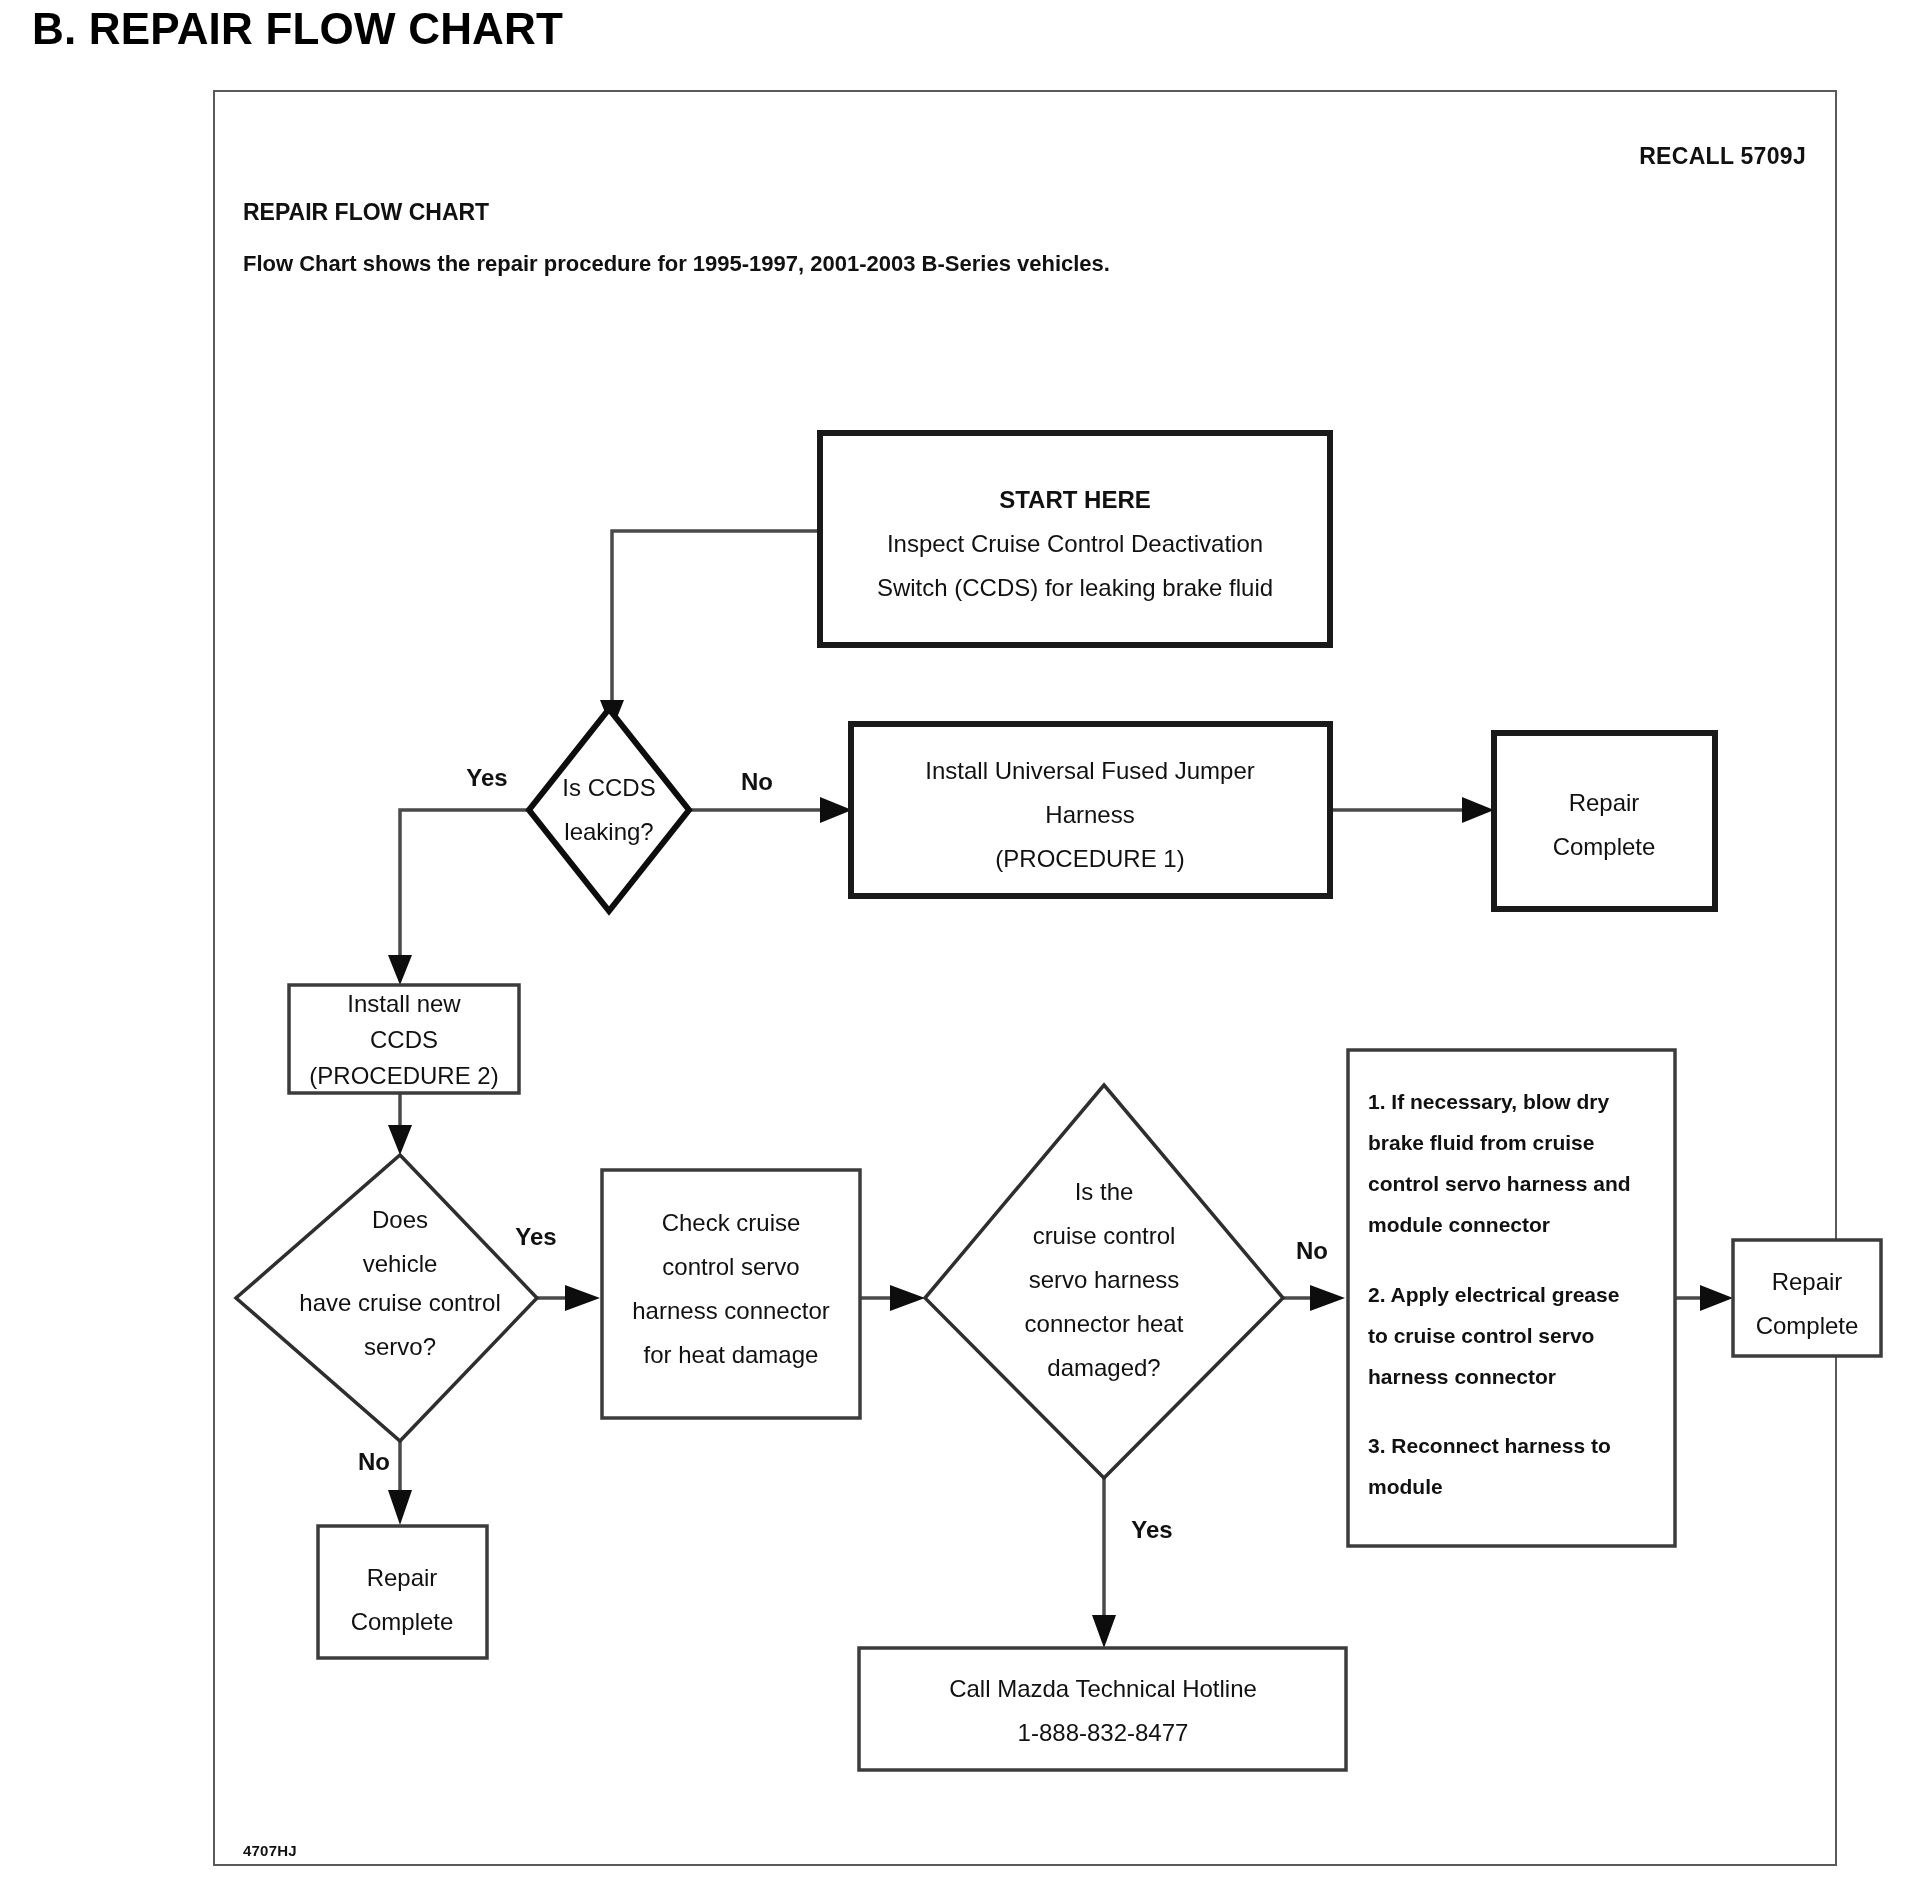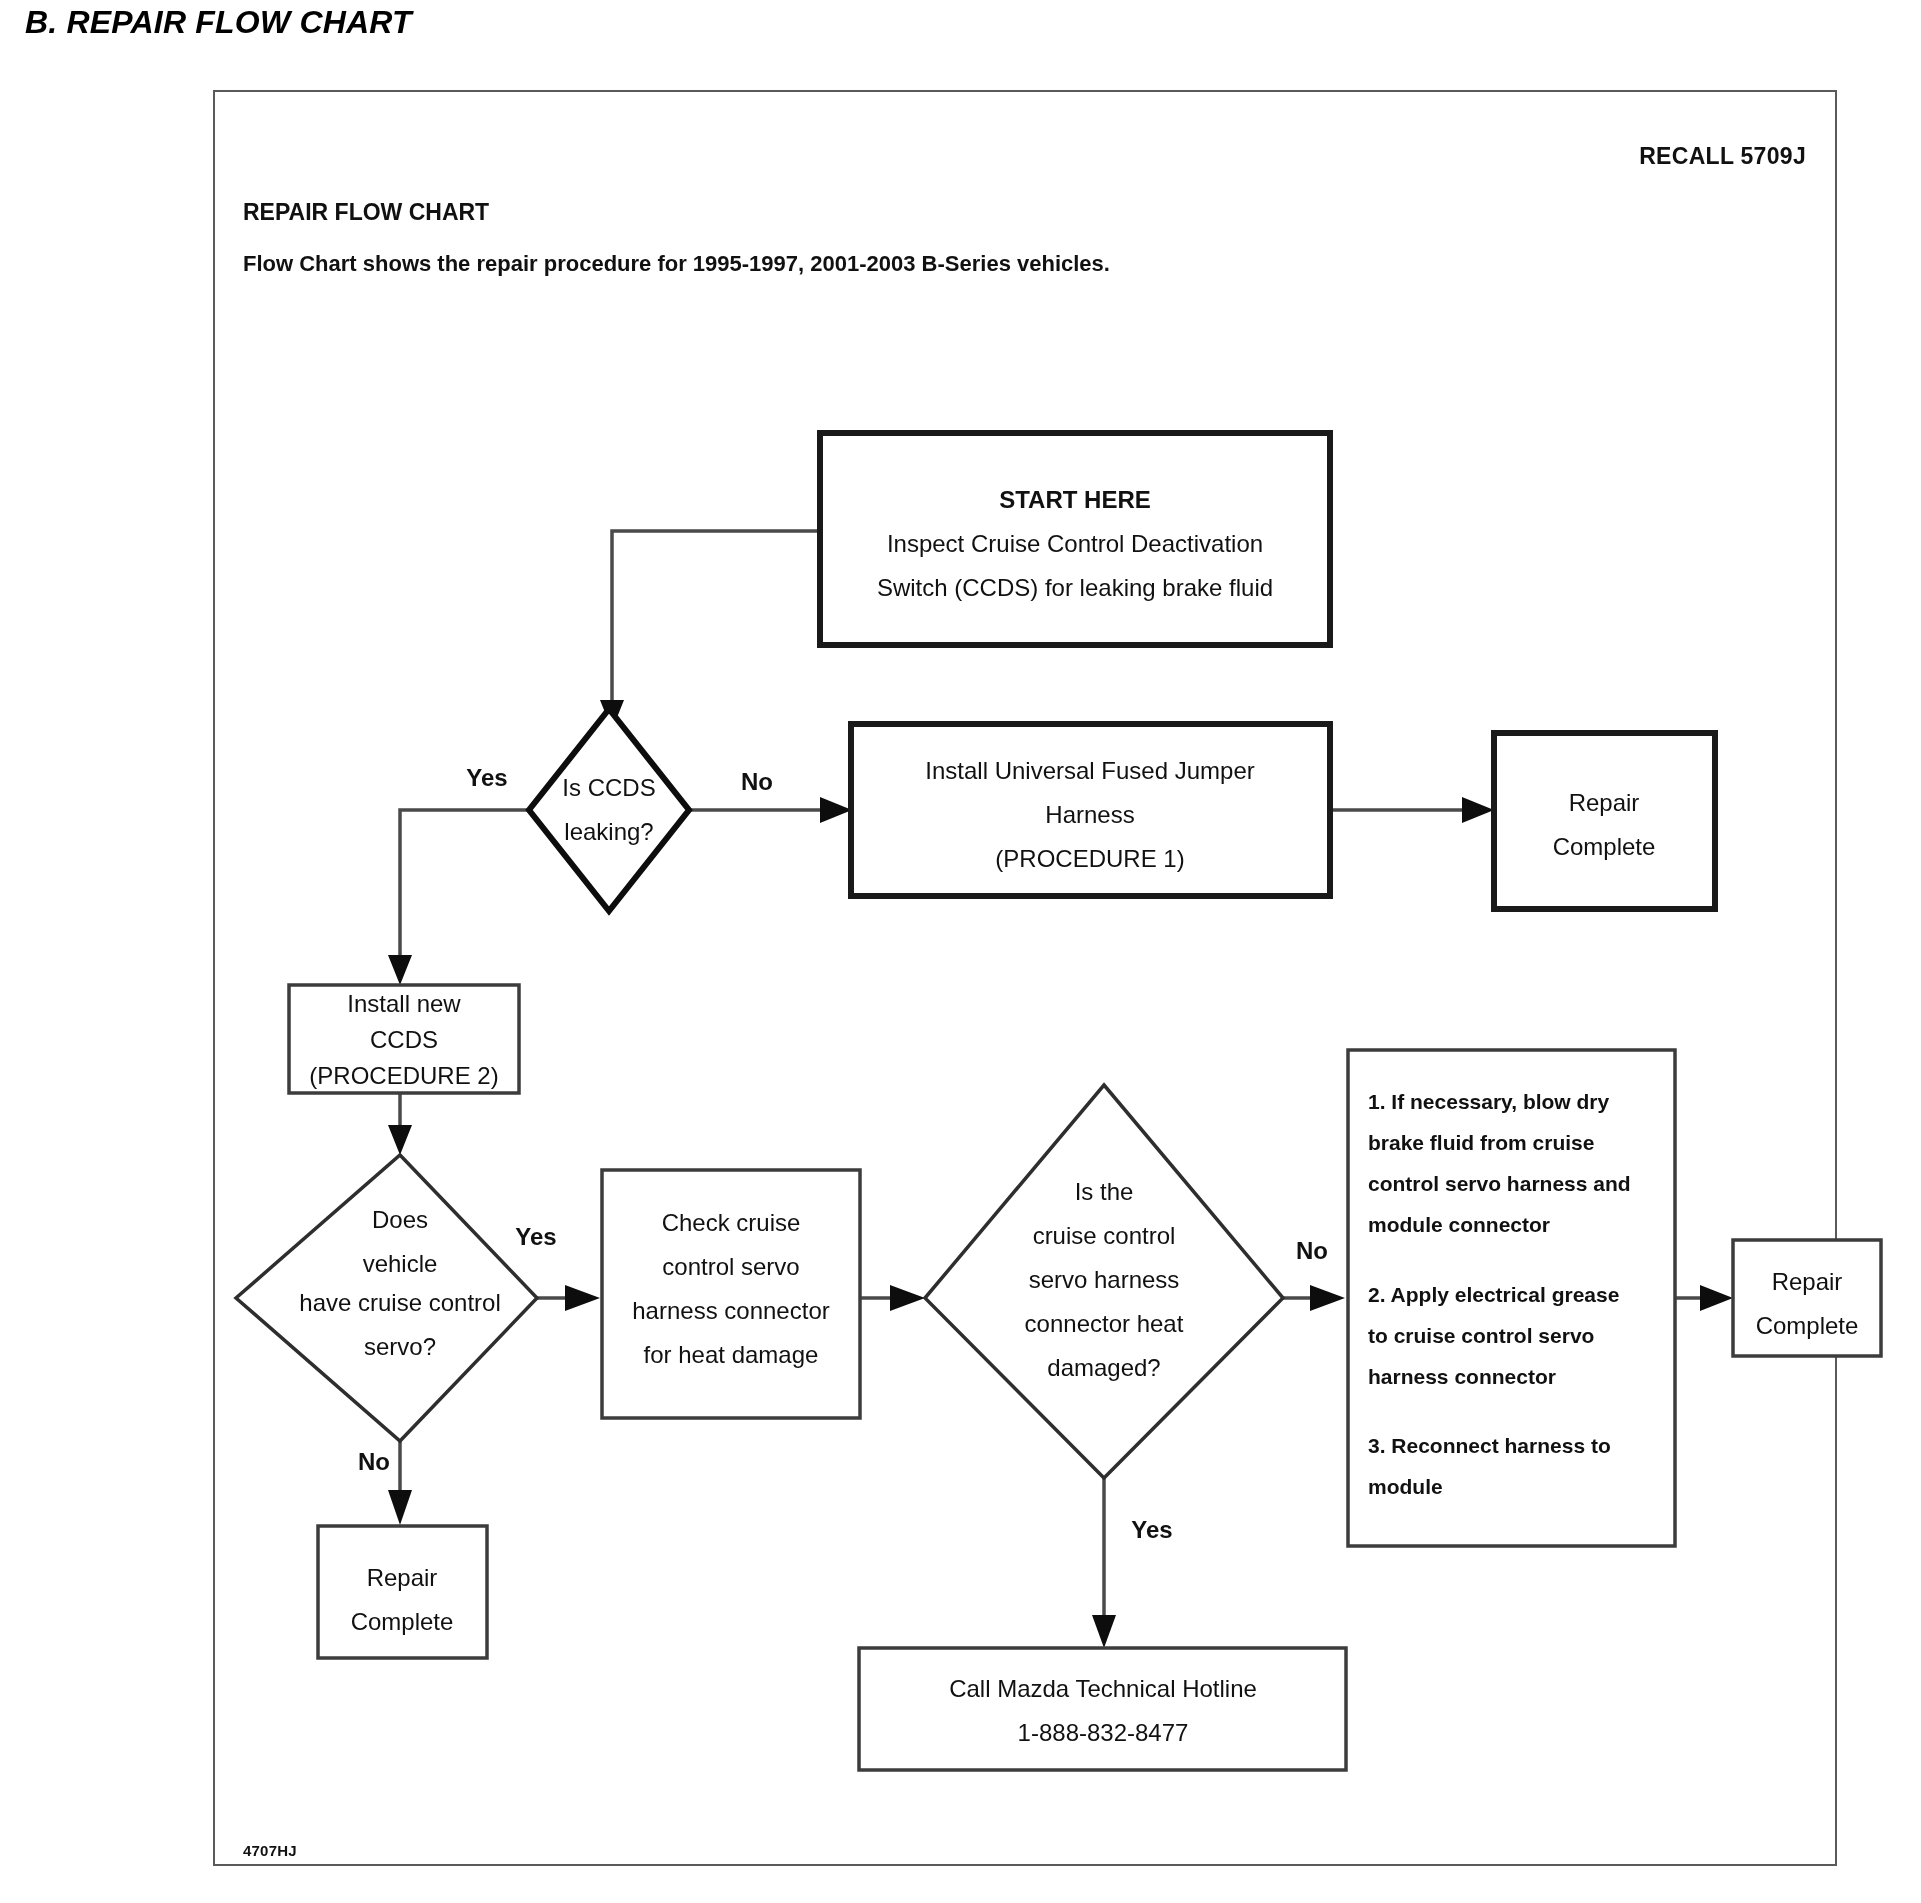--- a/index.html
+++ b/index.html
@@ -10,27 +10,26 @@
   body {
     width: 1921px;
     height: 1903px;
     font-family: "Liberation Sans", sans-serif;
     color: #000000;
     position: relative;
     overflow: hidden;
   }
   #page-title {
     position: absolute;
-    left: 25px;
+    left: 32px;
     top: 4px;
-    font-size: 32px;
+    font-size: 44px;
     font-weight: bold;
     letter-spacing: 0.2px;
     white-space: nowrap;
-    font-style: italic;
   }
   #chart-frame {
     position: absolute;
     left: 213px;
     top: 90px;
     width: 1624px;
     height: 1776px;
     border: 2px solid #5a5a5a;
     box-sizing: border-box;
     background: #ffffff;

